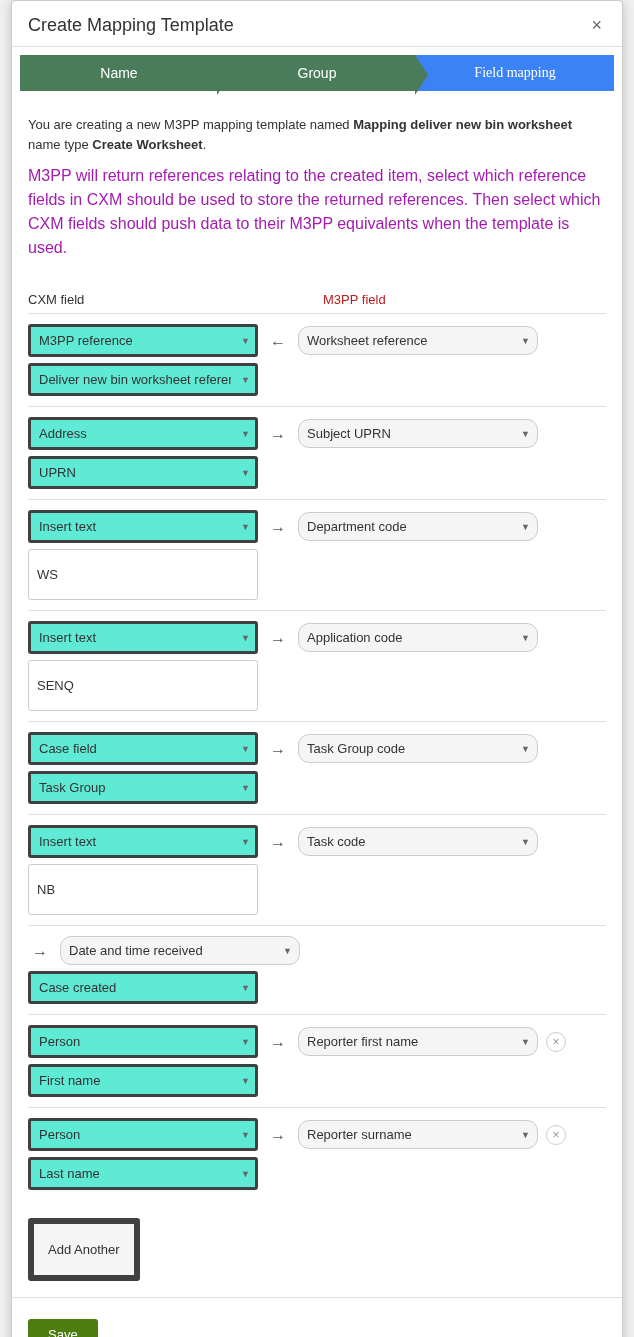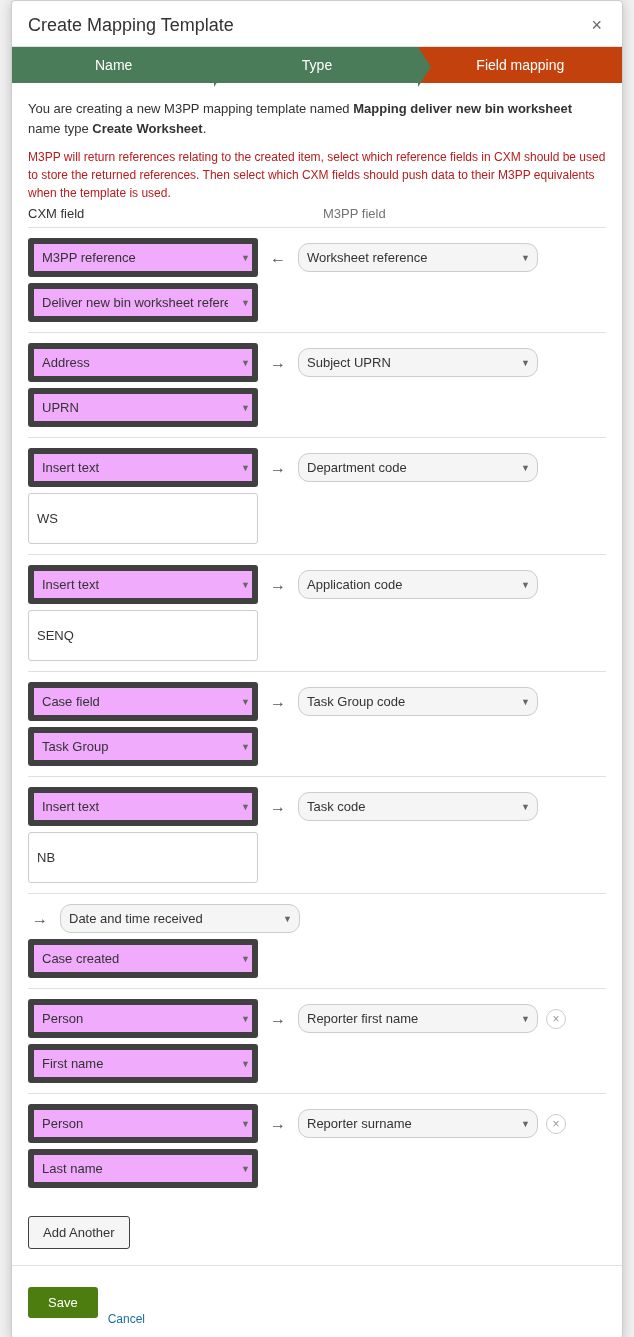--- a/index.html
+++ b/index.html
@@ -38,41 +38,42 @@
       background: none;
       border: none;
       font-size: 18px;
       cursor: pointer;
       color: #666;
       padding: 0 4px;
     }
     .wizard-steps {
       display: flex;
       background: #fff;
-      margin: 0;
+      margin: 8px;
       justify-content: space-between;
     }
     .step {
       flex: 1;
       padding: 10px 16px;
       font-size: 14px;
       color: #fff;
       position: relative;
       display: flex;
       align-items: center;
       justify-content: center;
     }
     .step-name {
       background: #4a7c59;
     }
     .step-type {
       background: #4a7c59;
     }
     .step-field {
-      background: #c2410c;
+      background: #3b82f6;
+      font-family: Liberation Serif, serif;
     }
     .step::after {
       content: '';
       position: absolute;
       right: -12px;
       top: 0;
       bottom: 0;
       width: 0;
       height: 0;
       border-top: 20px solid transparent;
@@ -92,62 +93,62 @@
     .description {
       font-size: 13px;
       color: #333;
       margin-bottom: 10px;
       line-height: 1.5;
     }
     .description strong {
       font-weight: bold;
     }
     .info-text {
-      font-size: 12px;
-      color: #b91c1c;
-      margin-bottom: 4px;
+      font-size: 16px;
+      color: #a21caf;
+      margin-bottom: 32px;
       line-height: 1.5;
     }
     .field-headers {
       display: flex;
       margin-bottom: 6px;
     }
     .field-header-left {
       width: 265px;
       font-size: 13px;
       color: #333;
       font-weight: normal;
     }
     .field-header-right {
       margin-left: 30px;
       font-size: 13px;
-      color: #737373;
+      color: #b91c1c;
     }
     .mapping-row {
       border-top: 1px solid #e0e0e0;
       padding: 10px 0;
     }
     .mapping-row-top {
       display: flex;
       align-items: center;
       gap: 8px;
     }
     .select-wrapper {
       position: relative;
       display: inline-block;
     }
     .select-wrapper.wide {
       width: 230px;
     }
     .select-wrapper select {
       width: 100%;
       padding: 6px 24px 6px 8px;
-      border: 6px solid #404040;
+      border: 3px solid #404040;
       border-radius: 3px;
-      background: #f0abfc;
+      background: #5eead4;
       font-size: 13px;
       color: #333;
       appearance: none;
       cursor: pointer;
     }
     .select-wrapper::after {
       content: '▼';
       font-size: 9px;
       position: absolute;
       right: 8px;
@@ -196,23 +197,23 @@
       margin-top: 6px;
       padding: 17px 8px;
       border: 1px solid #ccc;
       border-radius: 3px;
       font-size: 13px;
       color: #333;
       width: 230px;
     }
     .add-another-btn {
       margin-top: 8px;
-      padding: 8px 14px;
+      padding: 18px 14px;
       background: #f5f5f5;
-      border: 1px solid #404040;
+      border: 6px solid #404040;
       border-radius: 3px;
       font-size: 13px;
       cursor: pointer;
       color: #333;
     }
     .modal-footer {
       padding: 12px 16px;
       display: flex;
       align-items: center;
       gap: 10px;
@@ -258,21 +259,21 @@
   <div class="modal-header">
     <span class="modal-title">Create Mapping Template</span>
     <button class="close-btn">×</button>
   </div>
 
   <div class="wizard-steps">
     <div class="step step-name">
       <span>Name</span>
     </div>
     <div class="step step-type">
-      <span>Type</span>
+      <span>Group</span>
     </div>
     <div class="step step-field">
       <span>Field mapping</span>
     </div>
   </div>
 
   <div class="modal-body">
     <div class="description">
       <span>You are creating a new M3PP mapping template named </span><strong>Mapping deliver new bin worksheet</strong><span> name type </span><strong>Create Worksheet</strong><span>.</span>
     </div>

